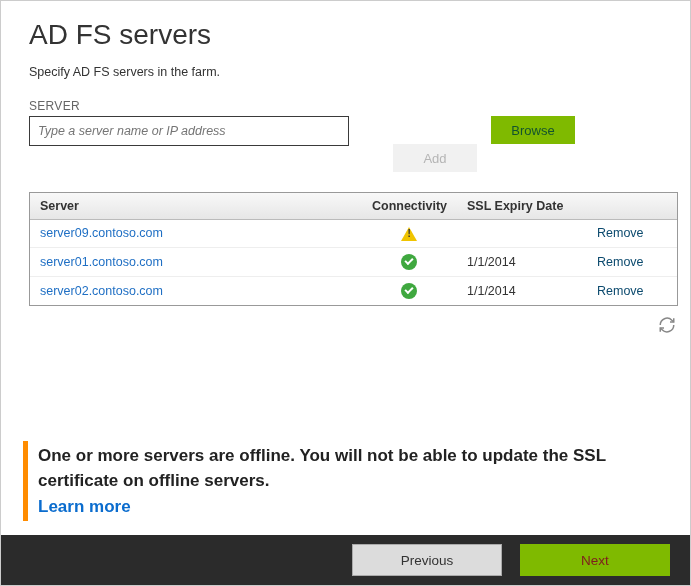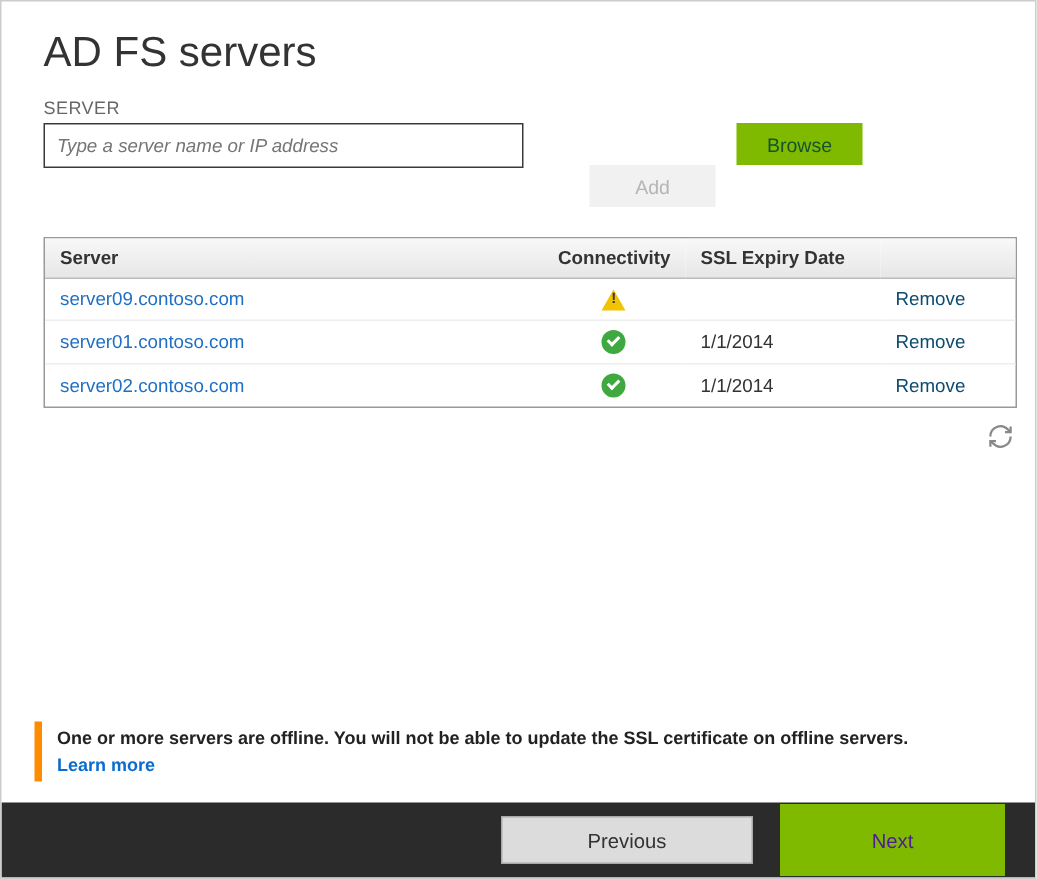--- a/index.html
+++ b/index.html
@@ -143,58 +143,59 @@
     color: #888;
     cursor: pointer;
   }
   .alert {
     position: absolute;
     left: 22px;
     right: 22px;
     bottom: 64px;
     border-left: 5px solid #ff8c00;
     padding: 2px 8px 2px 10px;
-    font-size: 12px;
+    font-size: 17px;
     line-height: 1.5;
   }
   .alert-text { font-weight: 600; color: #222; }
   .alert-link { color: #0a6cce; font-weight: 600; cursor: pointer; }
   .footer {
     position: absolute;
     left: 0; right: 0; bottom: 0;
     height: 50px;
     background: #2b2b2b;
     display: flex;
     align-items: center;
     justify-content: flex-end;
     padding-right: 20px;
     gap: 18px;
   }
   .btn-prev {
-    width: 168px; height: 32px;
+    width: 150px; height: 32px;
     border: 1px solid #aaa;
     background: #dcdcdc;
     color: #333;
     font-size: 13.5px;
     cursor: pointer;
   }
   .btn-next {
-    width: 150px; height: 48px;
+    width: 150px; height: 32px;
     border: none;
     background: #7fba00;
-    color: #4c1d95;
+    color: #7f1d1d;
     font-size: 13.5px;
     cursor: pointer;
   }
 </style>
 </head>
 <body>
 
 <div class="page">
   <h1 class="title">AD FS servers</h1>
+  <div class="subtitle">Specify AD FS servers in the farm.</div>
 
   <div class="field-label">SERVER</div>
   <div class="input-row">
     <input class="server-input" type="text" placeholder="Type a server name or IP address" style="">
     <button class="btn-add" disabled="">Add</button>
     <button class="btn-browse">Browse</button>
   </div>
 
   <div class="table-wrap">
     <table>

